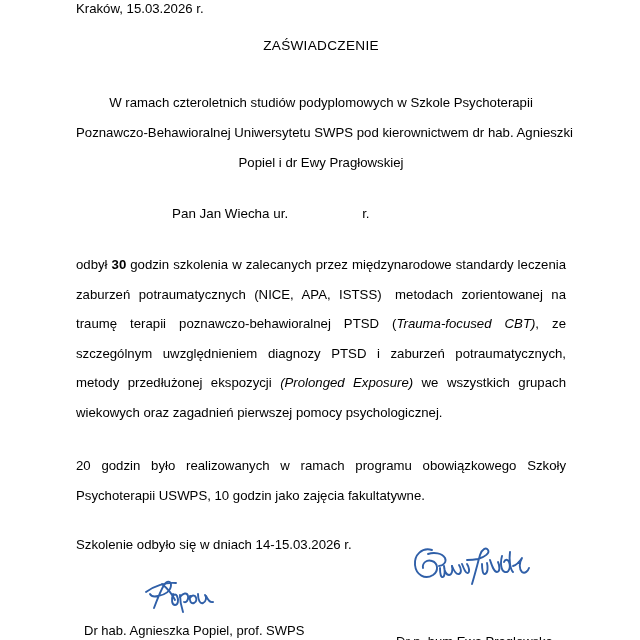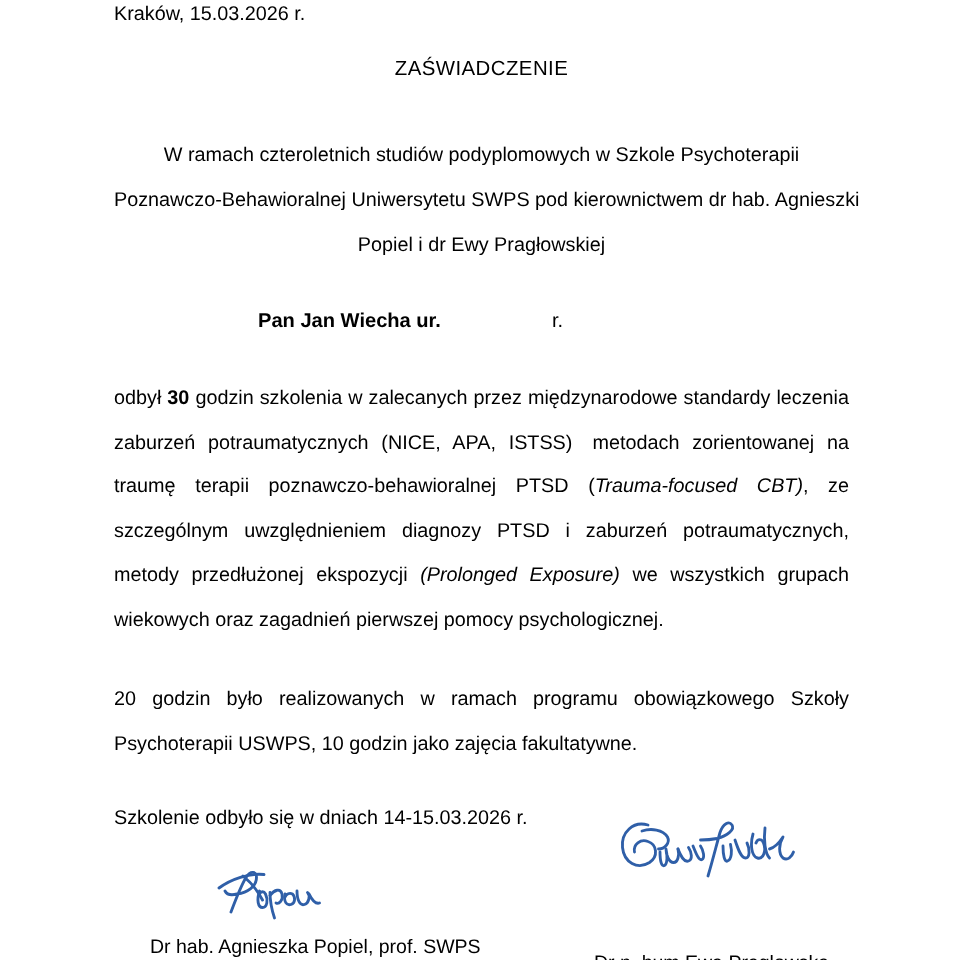--- a/index.html
+++ b/index.html
@@ -48,21 +48,21 @@
     white-space: nowrap;
   }
   .recipient-line {
     margin-top: 26px;
     font-size: 13.4px;
     line-height: 20px;
     text-align: left;
     padding-left: 96px;
   }
   .recipient-name {
-    font-weight: bold;
+    font-weight: normal;
   }
   .recipient-gap {
     display: inline-block;
     width: 74px;
   }
   .body-para {
     margin-top: 26px;
     font-size: 13.2px;
     line-height: 29.5px;
     text-align: justify;
@@ -110,21 +110,21 @@
   .captions {
     position: absolute;
     left: 0;
     top: 622px;
     width: 640px;
     font-size: 13px;
     line-height: 18px;
   }
   .caption-left {
     position: absolute;
-    left: 100px;
+    left: 84px;
     top: 0;
     white-space: nowrap;
   }
   .caption-right {
     position: absolute;
     left: 380px;
     top: 11px;
     white-space: nowrap;
     margin-left: 16px;
   }

